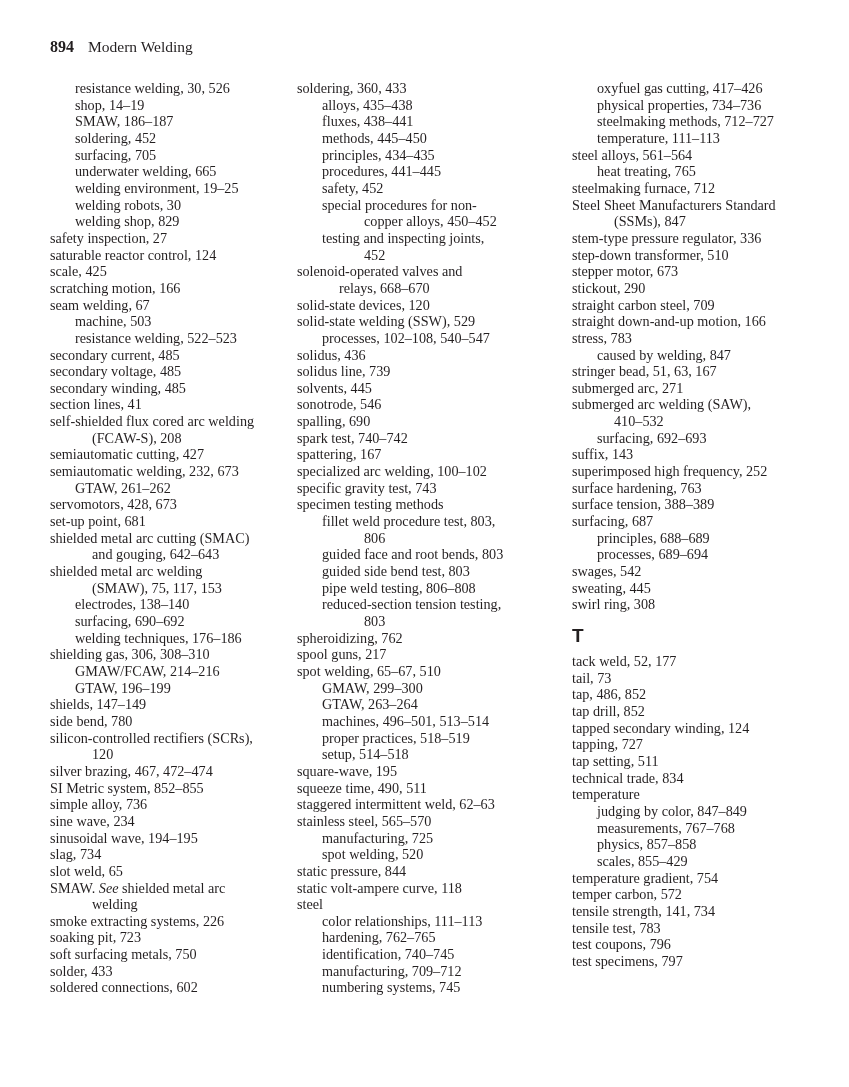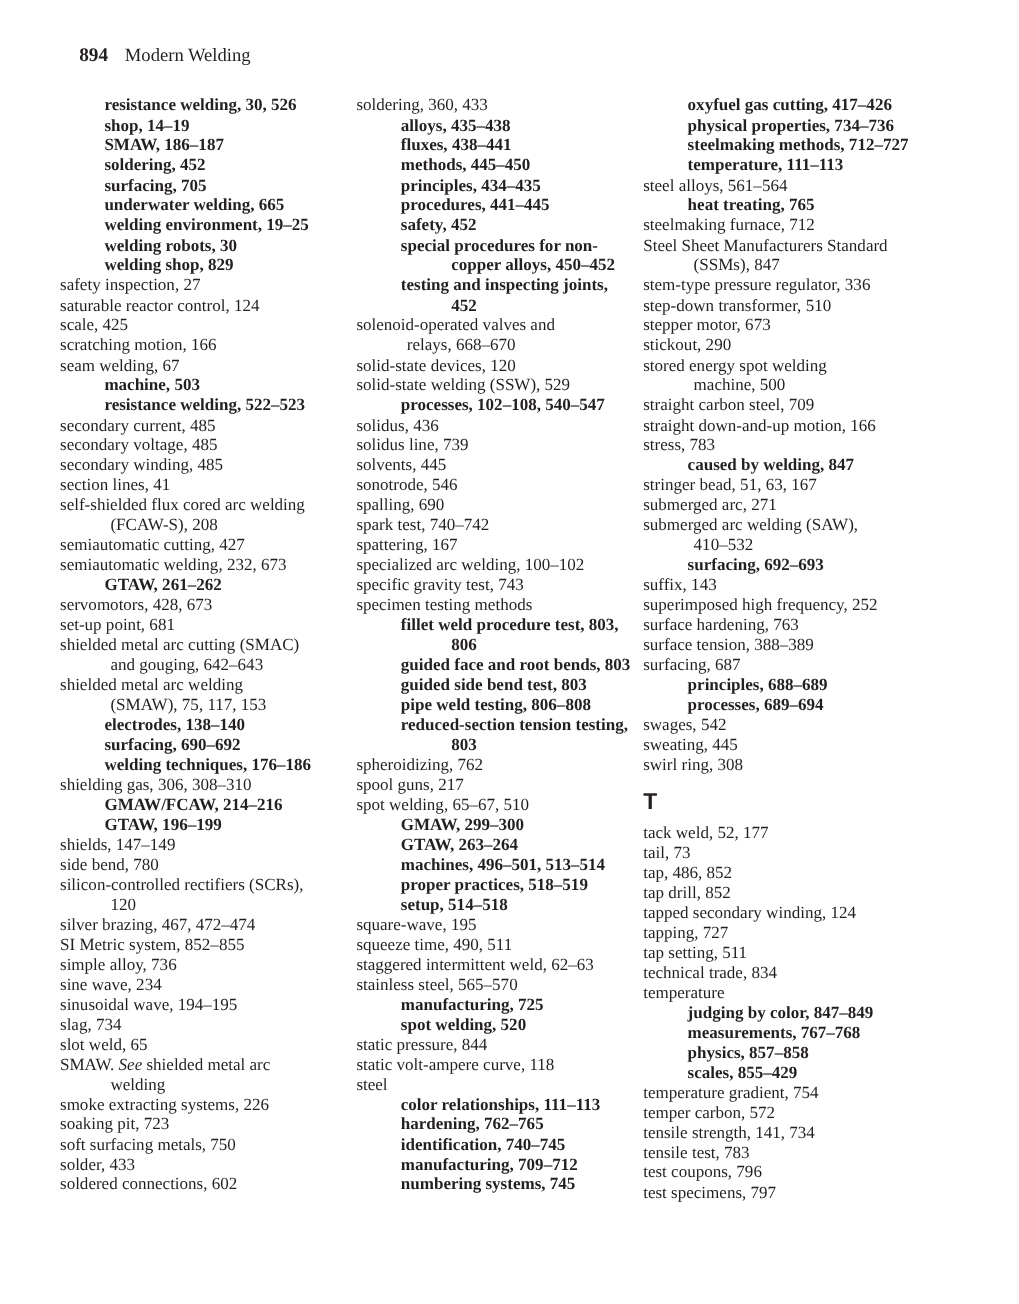--- a/index.html
+++ b/index.html
@@ -1,33 +1,33 @@
 <!DOCTYPE html>
 <html><head>
 <meta charset="utf-8">
 <style>
   html, body { margin: 0; padding: 0; background: #ffffff; }
   body {
     width: 849px; height: 1087px; position: relative; overflow: hidden;
     font-family: "Liberation Serif", "DejaVu Serif", serif;
     color: #231f20;
   }
-  .header { position: absolute; left: 66px; top: 38px; font-size: 15.5px; }
+  .header { position: absolute; left: 50px; top: 38px; font-size: 15.5px; }
   .header .pnum { font-weight: bold; font-size: 16px; }
   .header .title { margin-left: 14px; }
   .col { position: absolute; top: 80px; }
   .col1 { left: 50px; width: 240px; }
   .col2 { left: 297px; width: 240px; }
-  .col3 { left: 536px; width: 260px; }
+  .col3 { left: 572px; width: 260px; }
   .entry {
     font-size: 14.2px; line-height: 16.65px; white-space: nowrap;
     padding-left: 42px; text-indent: -42px;
   }
   .entry.l1 { margin-left: 0; }
-  .entry.l2 { margin-left: 37px; padding-left: 42px; text-indent: -42px; font-weight: bold; }
+  .entry.l2 { margin-left: 25px; padding-left: 42px; text-indent: -42px; }
   .line { display: block; }
   .cont { display: block; text-indent: 0; }
   .l1 .cont { padding-left: 0; }
   .section-letter {
     font-family: "Liberation Sans", "DejaVu Sans", sans-serif;
     font-weight: bold; font-size: 19px; line-height: 22px;
     margin-top: 12px; margin-bottom: 6px;
   }
   em { font-style: italic; }
 </style>
@@ -384,24 +384,20 @@
     <div class="entry l1">
       <span class="line">step-down transformer, 510</span>
     </div>
     <div class="entry l1">
       <span class="line">stepper motor, 673</span>
     </div>
     <div class="entry l1">
       <span class="line">stickout, 290</span>
     </div>
     <div class="entry l1">
-      <span class="line">stored energy spot welding</span>
-      <span class="line cont">machine, 500</span>
-    </div>
-    <div class="entry l1">
       <span class="line">straight carbon steel, 709</span>
     </div>
     <div class="entry l1">
       <span class="line">straight down-and-up motion, 166</span>
     </div>
     <div class="entry l1">
       <span class="line">stress, 783</span>
     </div>
     <div class="entry l2">
       <span class="line">caused by welding, 847</span>

